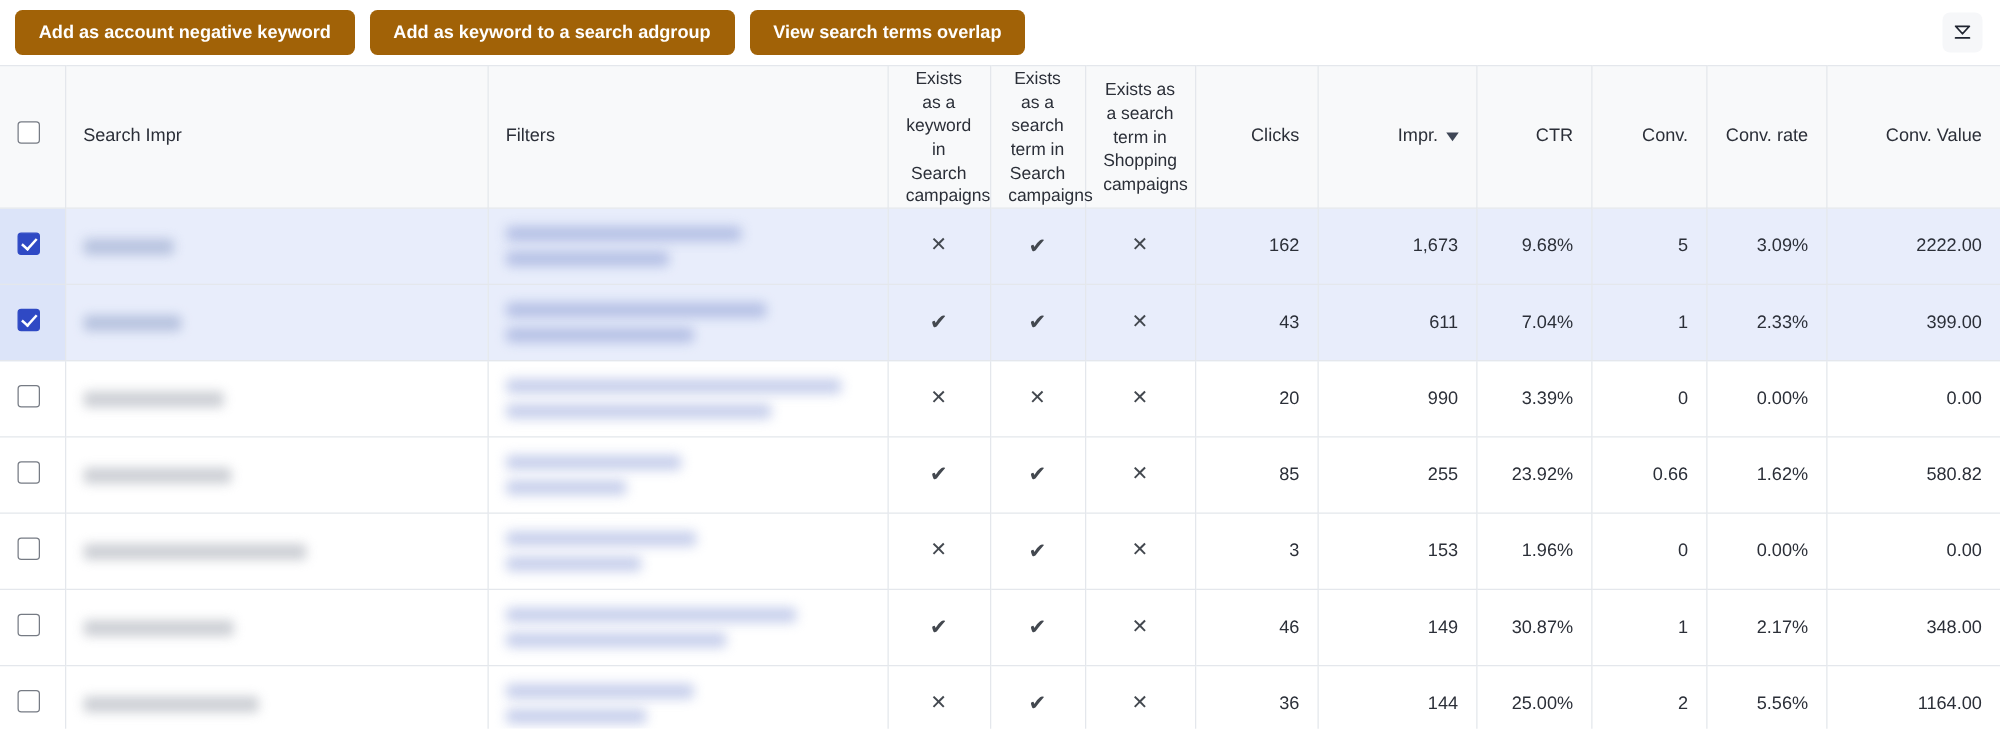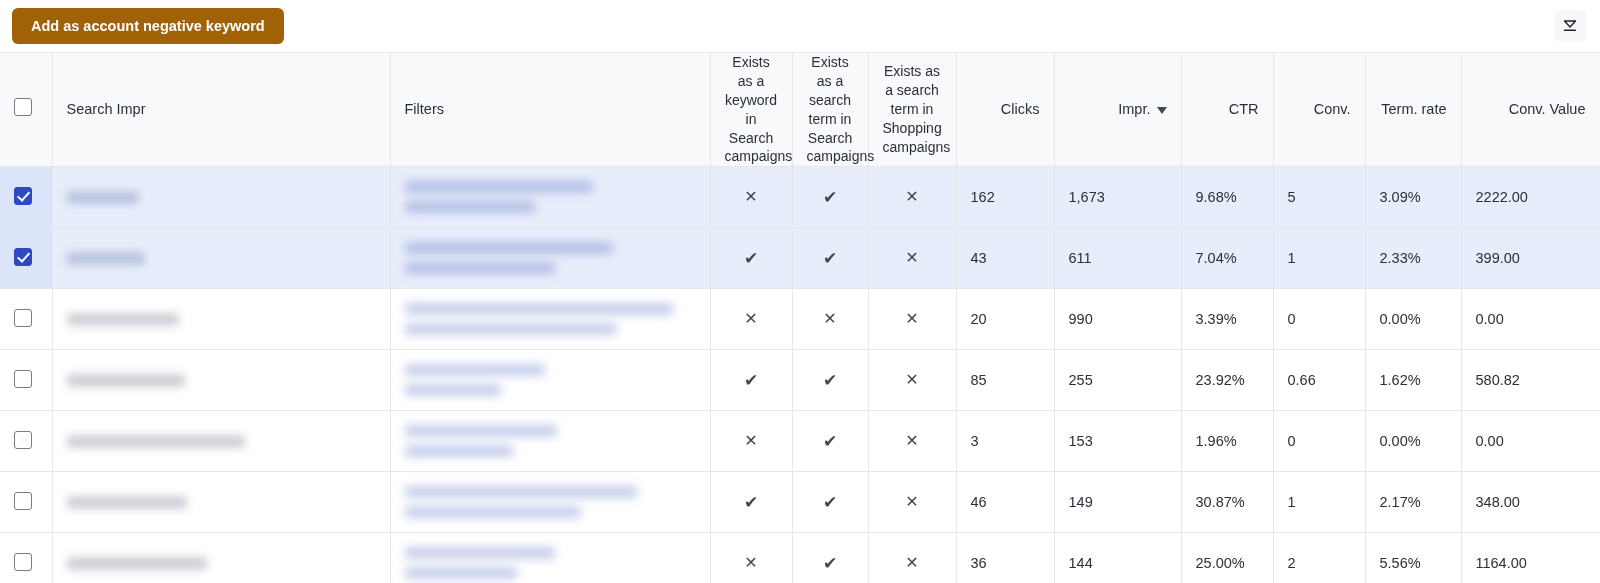--- a/index.html
+++ b/index.html
@@ -103,21 +103,21 @@
   col.c-clicks  { width: 98px; }
   col.c-impr    { width: 127px; }
   col.c-ctr     { width: 92px; }
   col.c-conv    { width: 92px; }
   col.c-convr   { width: 96px; }
   col.c-convv   { width: 139px; }
 
   tbody tr { height: 61px; }
   tbody tr.selected td { background: #e8edfb; }
   tbody tr.selected td.cbcol { background: #dce4f9; }
-  tbody td.num { text-align: left; margin-top: 40px; }
+  tbody td.num { text-align: right; margin-top: 40px; }
   tbody td.mark { text-align: center; }
 
   .sort-caret {
     display: inline-block;
     margin-left: 6px;
     width: 0; height: 0;
     border-left: 5px solid transparent;
     border-right: 5px solid transparent;
     border-top: 7px solid #3f4756;
     vertical-align: middle;
@@ -177,21 +177,23 @@
   .camp-cell .redact + .redact { margin-top: 8px; }
 </style>
 </head>
 <body>
 
 <div class="toolbar">
 
 
   <button class="blue-btn">Add as account negative keyword</button>
 
-
+  <button class="blue-btn">Add as keyword to a search adgroup</button>
+
+  <button class="blue-btn">View search terms overlap</button>
 
   <div class="export-btn">
     <svg width="20" height="20" viewBox="0 0 20 20" aria-hidden="true">
       <path d="M4.5 5h11l-5.5 6z" fill="none" stroke="#1f2430" stroke-width="1.4" stroke-linejoin="round"></path>
       <line x1="4.5" y1="14.3" x2="15.5" y2="14.3" stroke="#1f2430" stroke-width="1.5" stroke-linecap="round"></line>
     </svg>
   </div>
 </div>
 
 <div class="table-wrap">
@@ -217,21 +219,21 @@
         </th>
         <th>Search Impr</th>
         <th>Filters</th>
         <th class="ctr-col">Exists as a keyword in Search campaigns</th>
         <th class="ctr-col">Exists as a search term in Search campaigns</th>
         <th class="ctr-col">Exists as a search term in Shopping campaigns</th>
         <th class="num">Clicks</th>
         <th class="num"><span>Impr.</span><span class="sort-caret"></span></th>
         <th class="num">CTR</th>
         <th class="num">Conv.</th>
-        <th class="num">Term. rate</th>
+        <th class="num">Conv. rate</th>
         <th class="num">Conv. Value</th>
       </tr>
     </thead>
     <tbody id="tbody">
         <tr class="selected">
           <td class="cbcol"><span class="cb checked"></span></td>
           <td>
             <span class="redact" style="width: 72px;"></span>
           </td>
           <td class="camp-cell">

